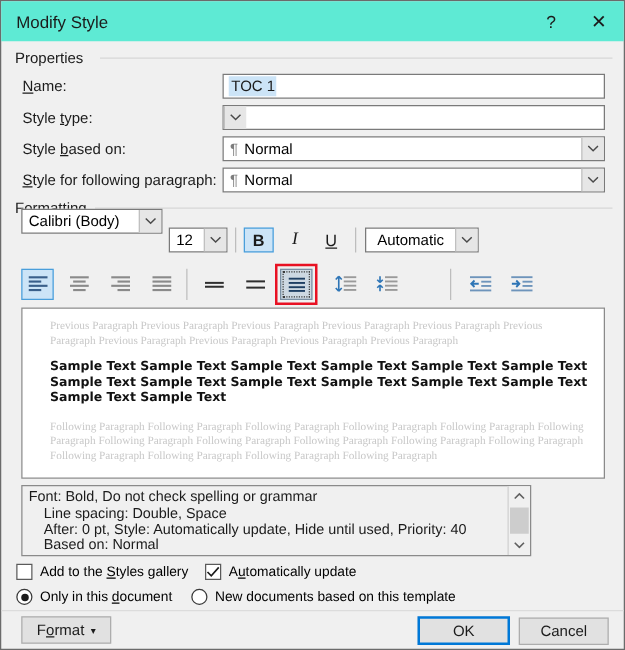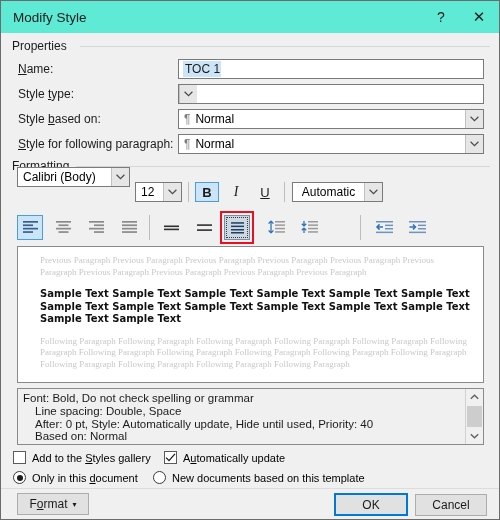--- a/index.html
+++ b/index.html
@@ -371,21 +371,21 @@
       <path d="M1.5 7 L7.5 7 M5 4.4 L7.5 7 L5 9.6" stroke="#2e75b6" stroke-width="1.5" fill="none"></path>
     </svg>
   </div>
 
   <div class="preview" style="left:16px;top:245px;width:467px;height:137px;">
     <div class="pv-prev" style="padding:8px 14px 0 22px;">Previous Paragraph Previous Paragraph Previous Paragraph Previous Paragraph Previous Paragraph Previous Paragraph Previous Paragraph Previous Paragraph Previous Paragraph Previous Paragraph</div>
     <div class="pv-sample" style="padding:10px 10px 0 22px;">Sample Text Sample Text Sample Text Sample Text Sample Text Sample Text Sample Text Sample Text Sample Text Sample Text Sample Text Sample Text Sample Text Sample Text</div>
     <div class="pv-follow" style="padding:10px 14px 0 22px;">Following Paragraph Following Paragraph Following Paragraph Following Paragraph Following Paragraph Following Paragraph Following Paragraph Following Paragraph Following Paragraph Following Paragraph Following Paragraph Following Paragraph Following Paragraph Following Paragraph Following Paragraph</div>
   </div>
 
-  <div class="descbox" style="left:16px;top:387px;width:467px;height:57px;">
+  <div class="descbox" style="left:16px;top:387px;width:408px;height:57px;">
     <div class="desc-text">
       <div class="ln">Font: Bold, Do not check spelling or grammar</div>
       <div class="ln ind">Line spacing:  Double, Space</div>
       <div class="ln ind">After:  0 pt, Style: Automatically update, Hide until used, Priority: 40</div>
       <div class="ln ind">Based on: Normal</div>
     </div>
     <div class="scrollbar">
       <div class="sb-arrow">
         <svg width="9" height="6" viewBox="0 0 9 6">
             <path d="M0.8 4.8 L4.5 1.2 L8.2 4.8" fill="none" stroke="#606060" stroke-width="1.3"></path>

